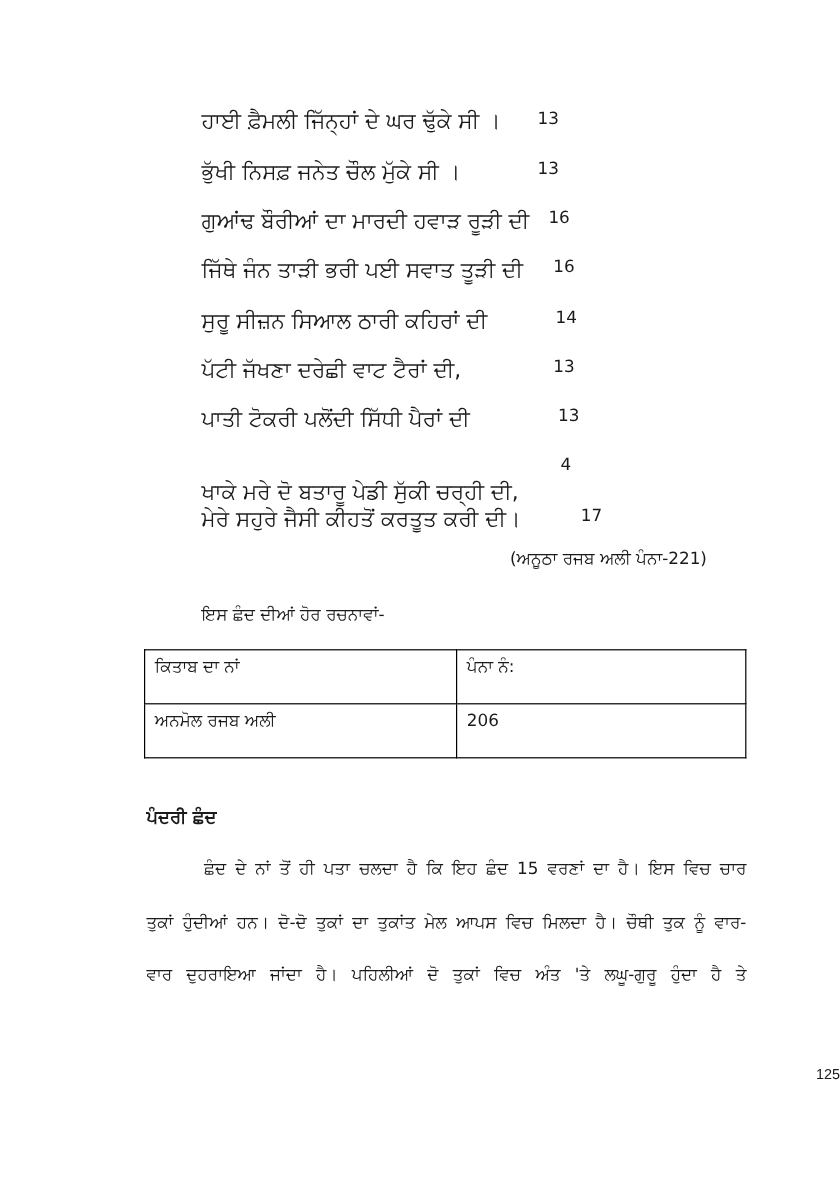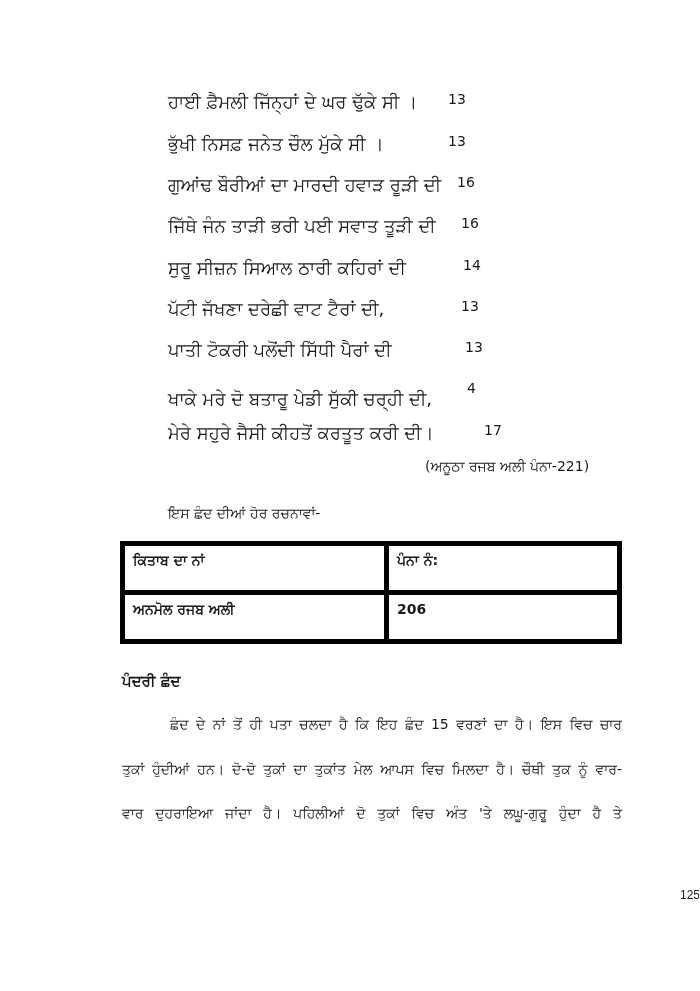--- a/index.html
+++ b/index.html
@@ -4,21 +4,21 @@
   <style>
     html, body { margin: 0; padding: 0; background: #ffffff; }
     body { width: 700px; height: 991px; position: relative; overflow: hidden;
            font-family: "DejaVu Sans", "Liberation Sans", sans-serif; color: #1a1a1a; }
     .page { position: absolute; left: 0; top: 0; width: 700px; height: 991px; }
     .verse { position: absolute; left: 168px; font-size: 18px; white-space: nowrap; }
     .verse-count { position: absolute; font-size: 14px; margin-left: 24px; }
     .citation { position: absolute; left: 425px; top: 458px; font-size: 14px; white-space: nowrap; }
     .intro { position: absolute; left: 168px; top: 505px; font-size: 14px; white-space: nowrap; }
     table.works { position: absolute; left: 120px; top: 541px; width: 502px; border-collapse: collapse; font-size: 14px; }
-    table.works td { border: 5px solid #000000; vertical-align: top; padding: 6px 8px 0 8px; height: 38px; font-weight: bold; }
+    table.works td { border: 1px solid #000000; vertical-align: top; padding: 6px 8px 0 8px; height: 38px; }
     table.works td.c1 { width: 243px; }
     .section-heading { position: absolute; left: 122px; top: 672px; font-size: 15px; font-weight: bold; }
     .para-line { position: absolute; left: 122px; width: 500px; font-size: 14px; white-space: nowrap; }
     .justify { text-align: justify; text-align-last: justify; white-space: normal; }
     .page-number { position: absolute; left: 0; width: 700px; top: 888px; text-align: right; font-size: 12px;
                    font-family: "Liberation Sans", sans-serif; }
   </style>
 </head>
 <body>
 
@@ -38,21 +38,21 @@
 
   <div class="verse" style="top:257px">ਸੁਰੂ ਸੀਜ਼ਨ ਸਿਆਲ ਠਾਰੀ ਕਹਿਰਾਂ ਦੀ</div>
   <div class="verse-count" style="left:439px;top:257px">14</div>
 
   <div class="verse" style="top:298px">ਪੱਟੀ ਜੱਖਣਾ ਦਰੇਛੀ ਵਾਟ ਟੈਰਾਂ ਦੀ,</div>
   <div class="verse-count" style="left:437px;top:298px">13</div>
 
   <div class="verse" style="top:339px">ਪਾਤੀ ਟੋਕਰੀ ਪਲੋਂਦੀ ਸਿੱਧੀ ਪੈਰਾਂ ਦੀ</div>
   <div class="verse-count" style="left:441px;top:339px">13</div>
 
-  <div class="verse" style="top:388px">ਖਾਕੇ ਮਰੇ ਦੋ ਬਤਾਰੂ ਪੇਡੀ ਸੁੱਕੀ ਚਰ੍ਹੀ ਦੀ,</div>
+  <div class="verse" style="top:400px">ਖਾਕੇ ਮਰੇ ਦੋ ਬਤਾਰੂ ਪੇਡੀ ਸੁੱਕੀ ਚਰ੍ਹੀ ਦੀ,</div>
   <div class="verse-count" style="left:443px;top:380px">4</div>
 
   <div class="verse" style="top:422px">ਮੇਰੇ ਸਹੁਰੇ ਜੈਸੀ ਕੀਹਤੋਂ ਕਰਤੂਤ ਕਰੀ ਦੀ।</div>
   <div class="verse-count" style="left:460px;top:422px">17</div>
 
   <div class="citation">(ਅਨੂਠਾ ਰਜਬ ਅਲੀ ਪੰਨਾ-221)</div>
 
   <div class="intro">ਇਸ ਛੰਦ ਦੀਆਂ ਹੋਰ ਰਚਨਾਵਾਂ-</div>
 
   <table class="works">

